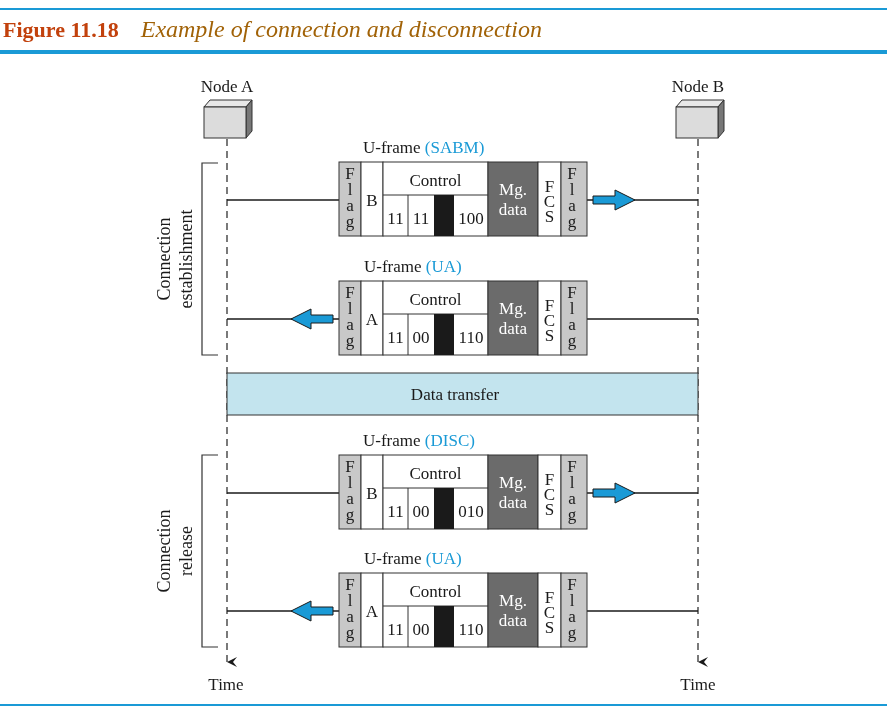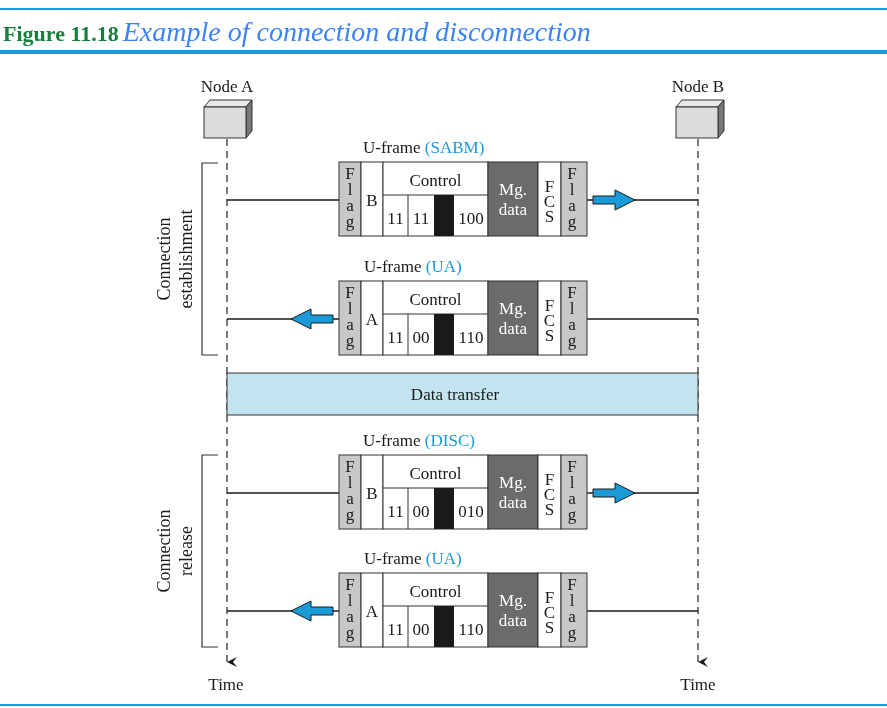--- a/index.html
+++ b/index.html
@@ -1,21 +1,21 @@
 <!DOCTYPE html>
 <html><head>
 <meta charset="utf-8">
 <style>
   html, body { margin: 0; padding: 0; background: #ffffff; }
   body { width: 887px; height: 708px; position: relative; overflow: hidden;
          font-family: "Liberation Serif", "DejaVu Serif", serif; color: #1a1a1a; }
   .topline { position: absolute; left: 0; top: 8px; width: 887px; height: 2px; background: #1a9ad6; }
   .caption { position: absolute; left: 3px; top: 16px; height: 30px; white-space: nowrap; }
-  .fig-num { font-weight: bold; color: #15803d; font-size: 22px; }
-  .fig-title { font-style: italic; font-size: 28px; margin-left: 0; color: #3b82f6; }
+  .fig-num { font-weight: bold; color: #c2410c; font-size: 22px; }
+  .fig-title { font-style: italic; font-size: 24px; margin-left: 18px; color: #a16207; }
   .capline { position: absolute; left: 0; top: 50px; width: 887px; height: 4px; background: #1a9ad6; }
   .botline { position: absolute; left: 0; top: 704px; width: 887px; height: 2px; background: #1a9ad6; }
   svg#diagram { position: absolute; left: 0; top: 0; }
   .lbl { font-family: "Liberation Serif", "DejaVu Serif", serif; fill: #1a1a1a; }
   .white { fill: #ffffff; }
 </style>
 </head>
 <body>
 
 <div class="topline"></div>

